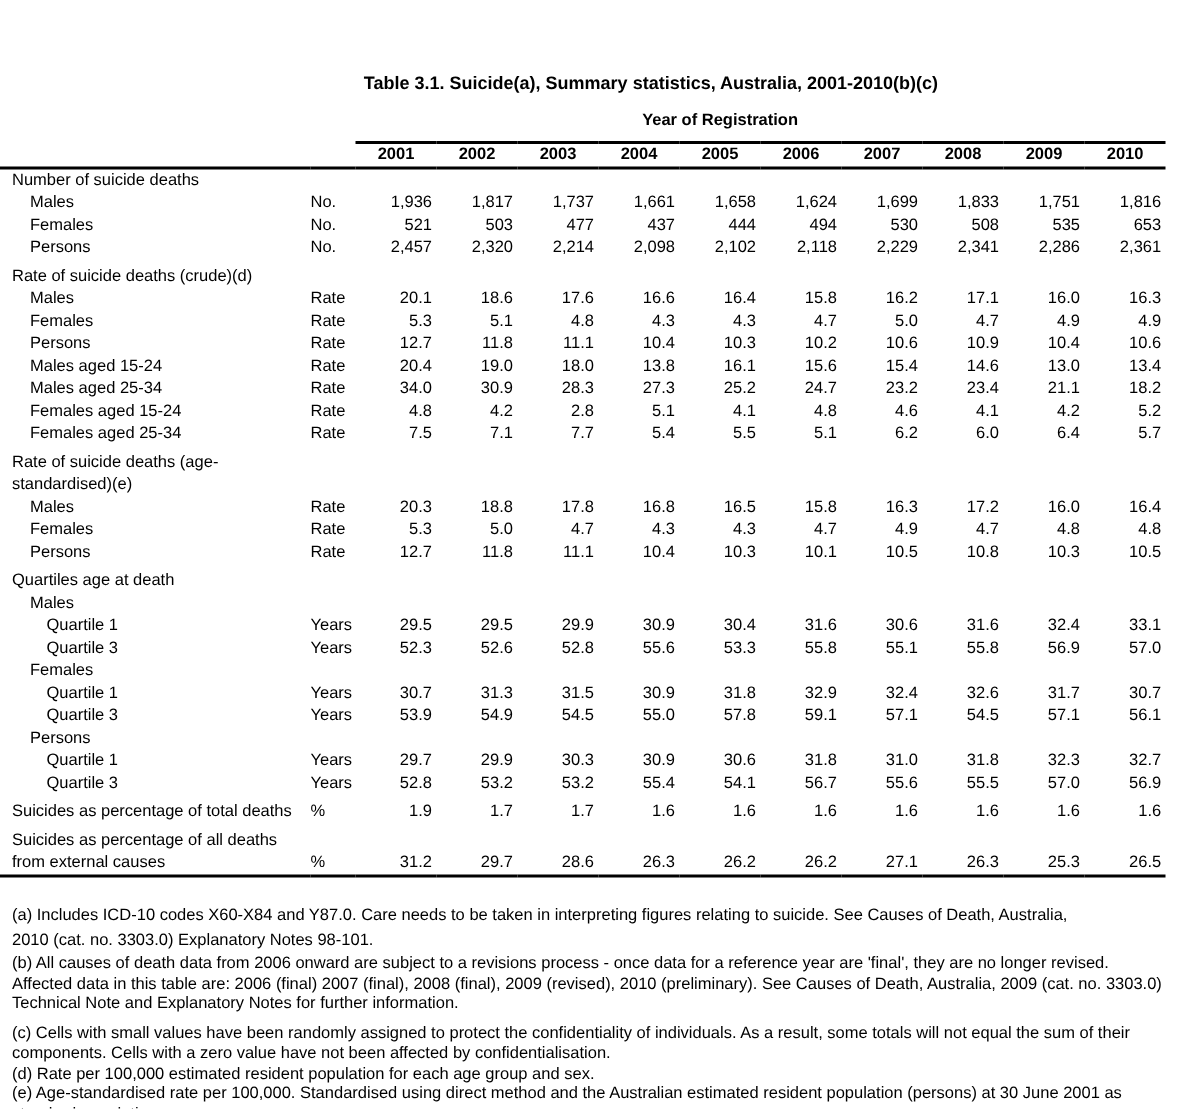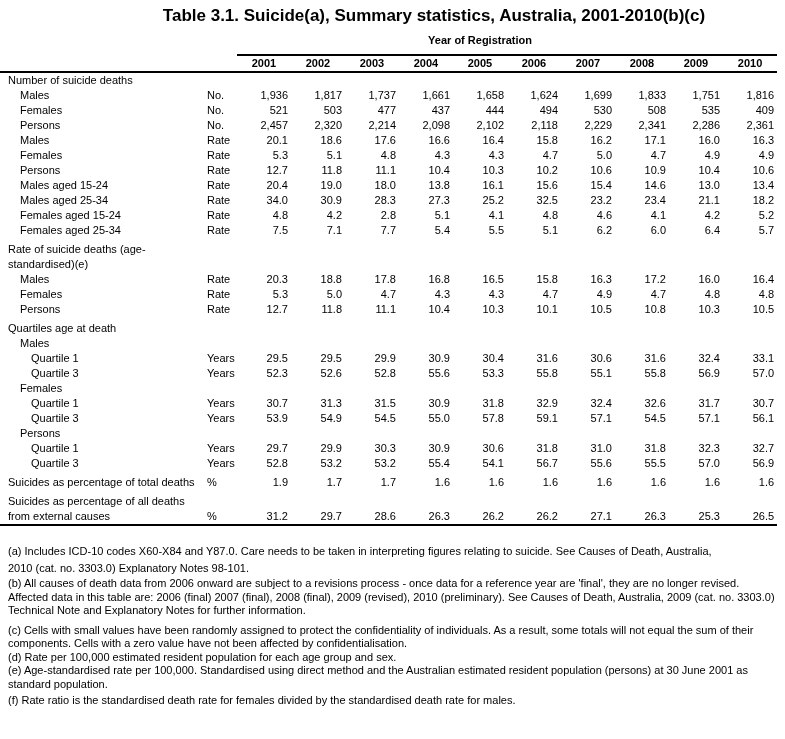--- a/index.html
+++ b/index.html
@@ -11,22 +11,23 @@
     overflow: hidden;
     font-family: "Liberation Sans", "DejaVu Sans", sans-serif;
     color: #000;
   }
   .page { width: 785px; }
 
   .title {
     padding: 8px 0 9px 83px;
     text-align: center;
     font-weight: bold;
-    font-size: 17px;
+    font-size: 12px;
     line-height: 15px;
+    margin-top: 40px;
   }
 
   table.stats {
     border-collapse: collapse;
     table-layout: fixed;
     width: 777px;
     border-bottom: 2px solid #000;
   }
   th, td {
     margin: 0;
@@ -136,36 +137,39 @@
           <td class="unit">No.</td>
           <td class="val">521</td>
           <td class="val">503</td>
           <td class="val">477</td>
           <td class="val">437</td>
           <td class="val">444</td>
           <td class="val">494</td>
           <td class="val">530</td>
           <td class="val">508</td>
           <td class="val">535</td>
-          <td class="val">409</td>
+          <td class="val">653</td>
         </tr>
         <tr>
           <td class="label ind1">Persons</td>
           <td class="unit">No.</td>
           <td class="val">2,457</td>
           <td class="val">2,320</td>
           <td class="val">2,214</td>
           <td class="val">2,098</td>
           <td class="val">2,102</td>
           <td class="val">2,118</td>
           <td class="val">2,229</td>
           <td class="val">2,341</td>
           <td class="val">2,286</td>
           <td class="val">2,361</td>
         </tr>
+        <tr class="gap">
+          <td class="label ind0" colspan="12">Rate of suicide deaths (crude)(d)</td>
+        </tr>
         <tr>
           <td class="label ind1">Males</td>
           <td class="unit">Rate</td>
           <td class="val">20.1</td>
           <td class="val">18.6</td>
           <td class="val">17.6</td>
           <td class="val">16.6</td>
           <td class="val">16.4</td>
           <td class="val">15.8</td>
           <td class="val">16.2</td>
@@ -216,21 +220,21 @@
           <td class="val">13.4</td>
         </tr>
         <tr>
           <td class="label ind1">Males aged 25-34</td>
           <td class="unit">Rate</td>
           <td class="val">34.0</td>
           <td class="val">30.9</td>
           <td class="val">28.3</td>
           <td class="val">27.3</td>
           <td class="val">25.2</td>
-          <td class="val">32.5</td>
+          <td class="val">24.7</td>
           <td class="val">23.2</td>
           <td class="val">23.4</td>
           <td class="val">21.1</td>
           <td class="val">18.2</td>
         </tr>
         <tr>
           <td class="label ind1">Females aged 15-24</td>
           <td class="unit">Rate</td>
           <td class="val">4.8</td>
           <td class="val">4.2</td>

